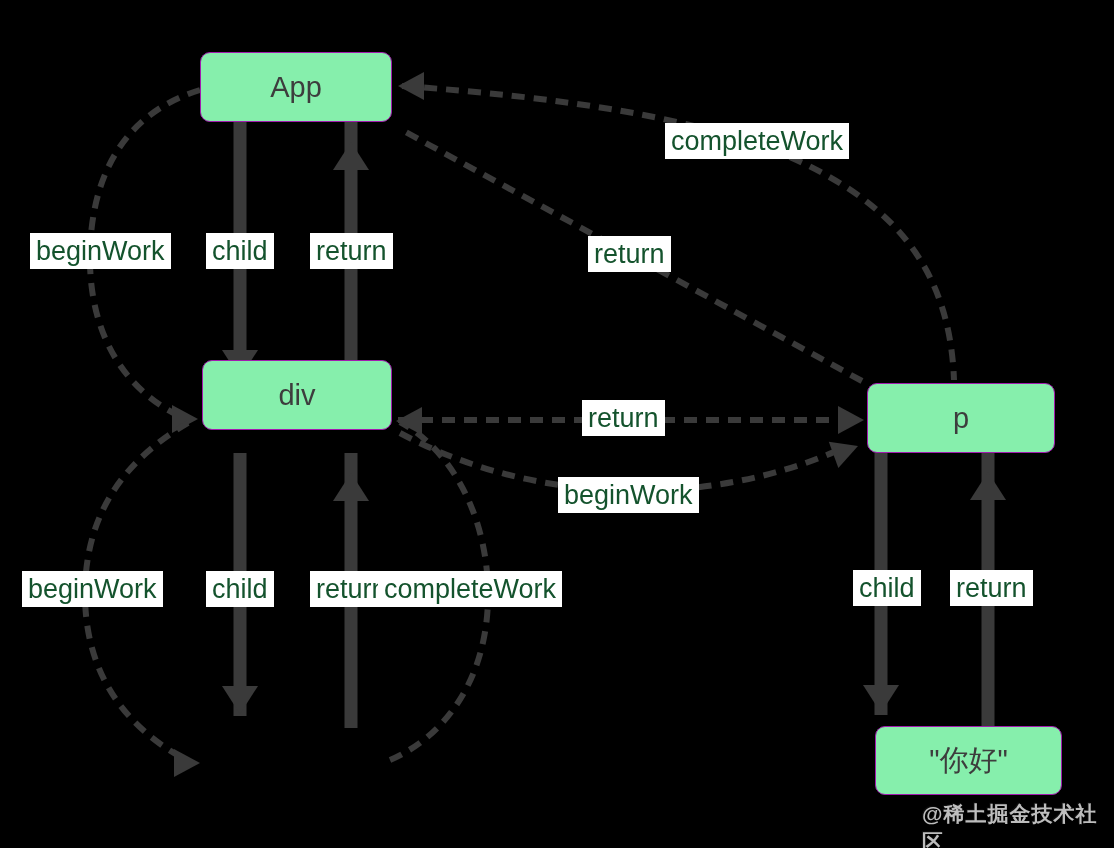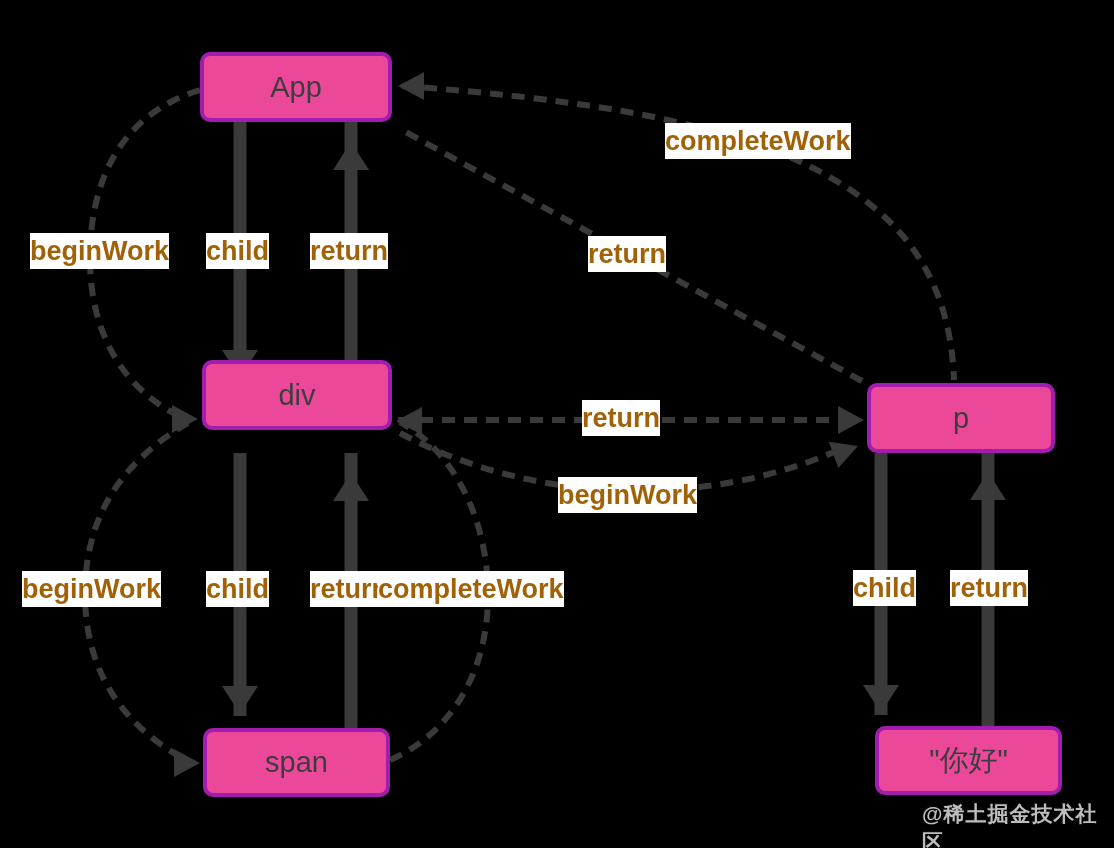--- a/index.html
+++ b/index.html
@@ -5,27 +5,27 @@
   html,body{margin:0;padding:0;background:#000;}
   .canvas{
     position:relative;width:1114px;height:848px;background:#000000;
     overflow:hidden;font-family:"Liberation Sans", sans-serif;
   }
   svg.wires{position:absolute;left:0;top:0;width:1114px;height:848px;}
   svg.wires path{stroke:#3a3a3a;stroke-width:6;fill:none;stroke-dasharray:13 9;}
   svg.wires line{stroke:#3a3a3a;stroke-width:13;}
   svg.wires polygon{fill:#3a3a3a;stroke:none;}
   .node{
-    position:absolute;background:#ec4899;border:4px solid #a21caf;border-radius:10px;
+    position:absolute;background:#86efac;border:1px solid #a21caf;border-radius:10px;
     color:#3d3d3d;font-size:29px;display:flex;align-items:center;justify-content:center;
     box-sizing:border-box;z-index:3;
   }
   .edge-label{
-    position:absolute;background:#ffffff;color:#a16207;font-size:27px;line-height:1.2;
-    padding:2px 0;white-space:nowrap;z-index:2;font-weight:bold;
+    position:absolute;background:#ffffff;color:#14532d;font-size:27px;line-height:1.2;
+    padding:2px 6px;white-space:nowrap;z-index:2;
   }
   .watermark{
     position:absolute;color:#bdbdbd;font-size:21px;font-weight:bold;letter-spacing:1px;
     text-shadow:2px 2px 2px #000000, -1px -1px 1px #111111;z-index:4;
   }
 </style>
 </head>
 <body>
 
 <div class="canvas">
@@ -68,21 +68,20 @@
     <line x1="881" y1="453" x2="881" y2="715"></line>
     <polygon points="881,713 863,685 899,685"></polygon>
 
     <line x1="988" y1="453" x2="988" y2="726"></line>
     <polygon points="988,472 970,500 1006,500"></polygon>
   </svg>
 
   <div class="node" style="left:200px;top:52px;width:192px;height:70px">App</div>
   <div class="node" style="left:202px;top:360px;width:190px;height:70px">div</div>
   <div class="node" style="left:867px;top:383px;width:188px;height:70px">p</div>
-  <div class="node" style="left:203px;top:728px;width:187px;height:69px">span</div>
   <div class="node" style="left:875px;top:726px;width:187px;height:69px">"你好"</div>
 
   <div class="edge-label" style="left:30px;top:233px">beginWork</div>
   <div class="edge-label" style="left:206px;top:233px">child</div>
   <div class="edge-label" style="left:310px;top:233px">return</div>
   <div class="edge-label" style="left:665px;top:123px">completeWork</div>
   <div class="edge-label" style="left:588px;top:236px">return</div>
   <div class="edge-label" style="left:582px;top:400px">return</div>
   <div class="edge-label" style="left:558px;top:477px">beginWork</div>
   <div class="edge-label" style="left:22px;top:571px">beginWork</div>

